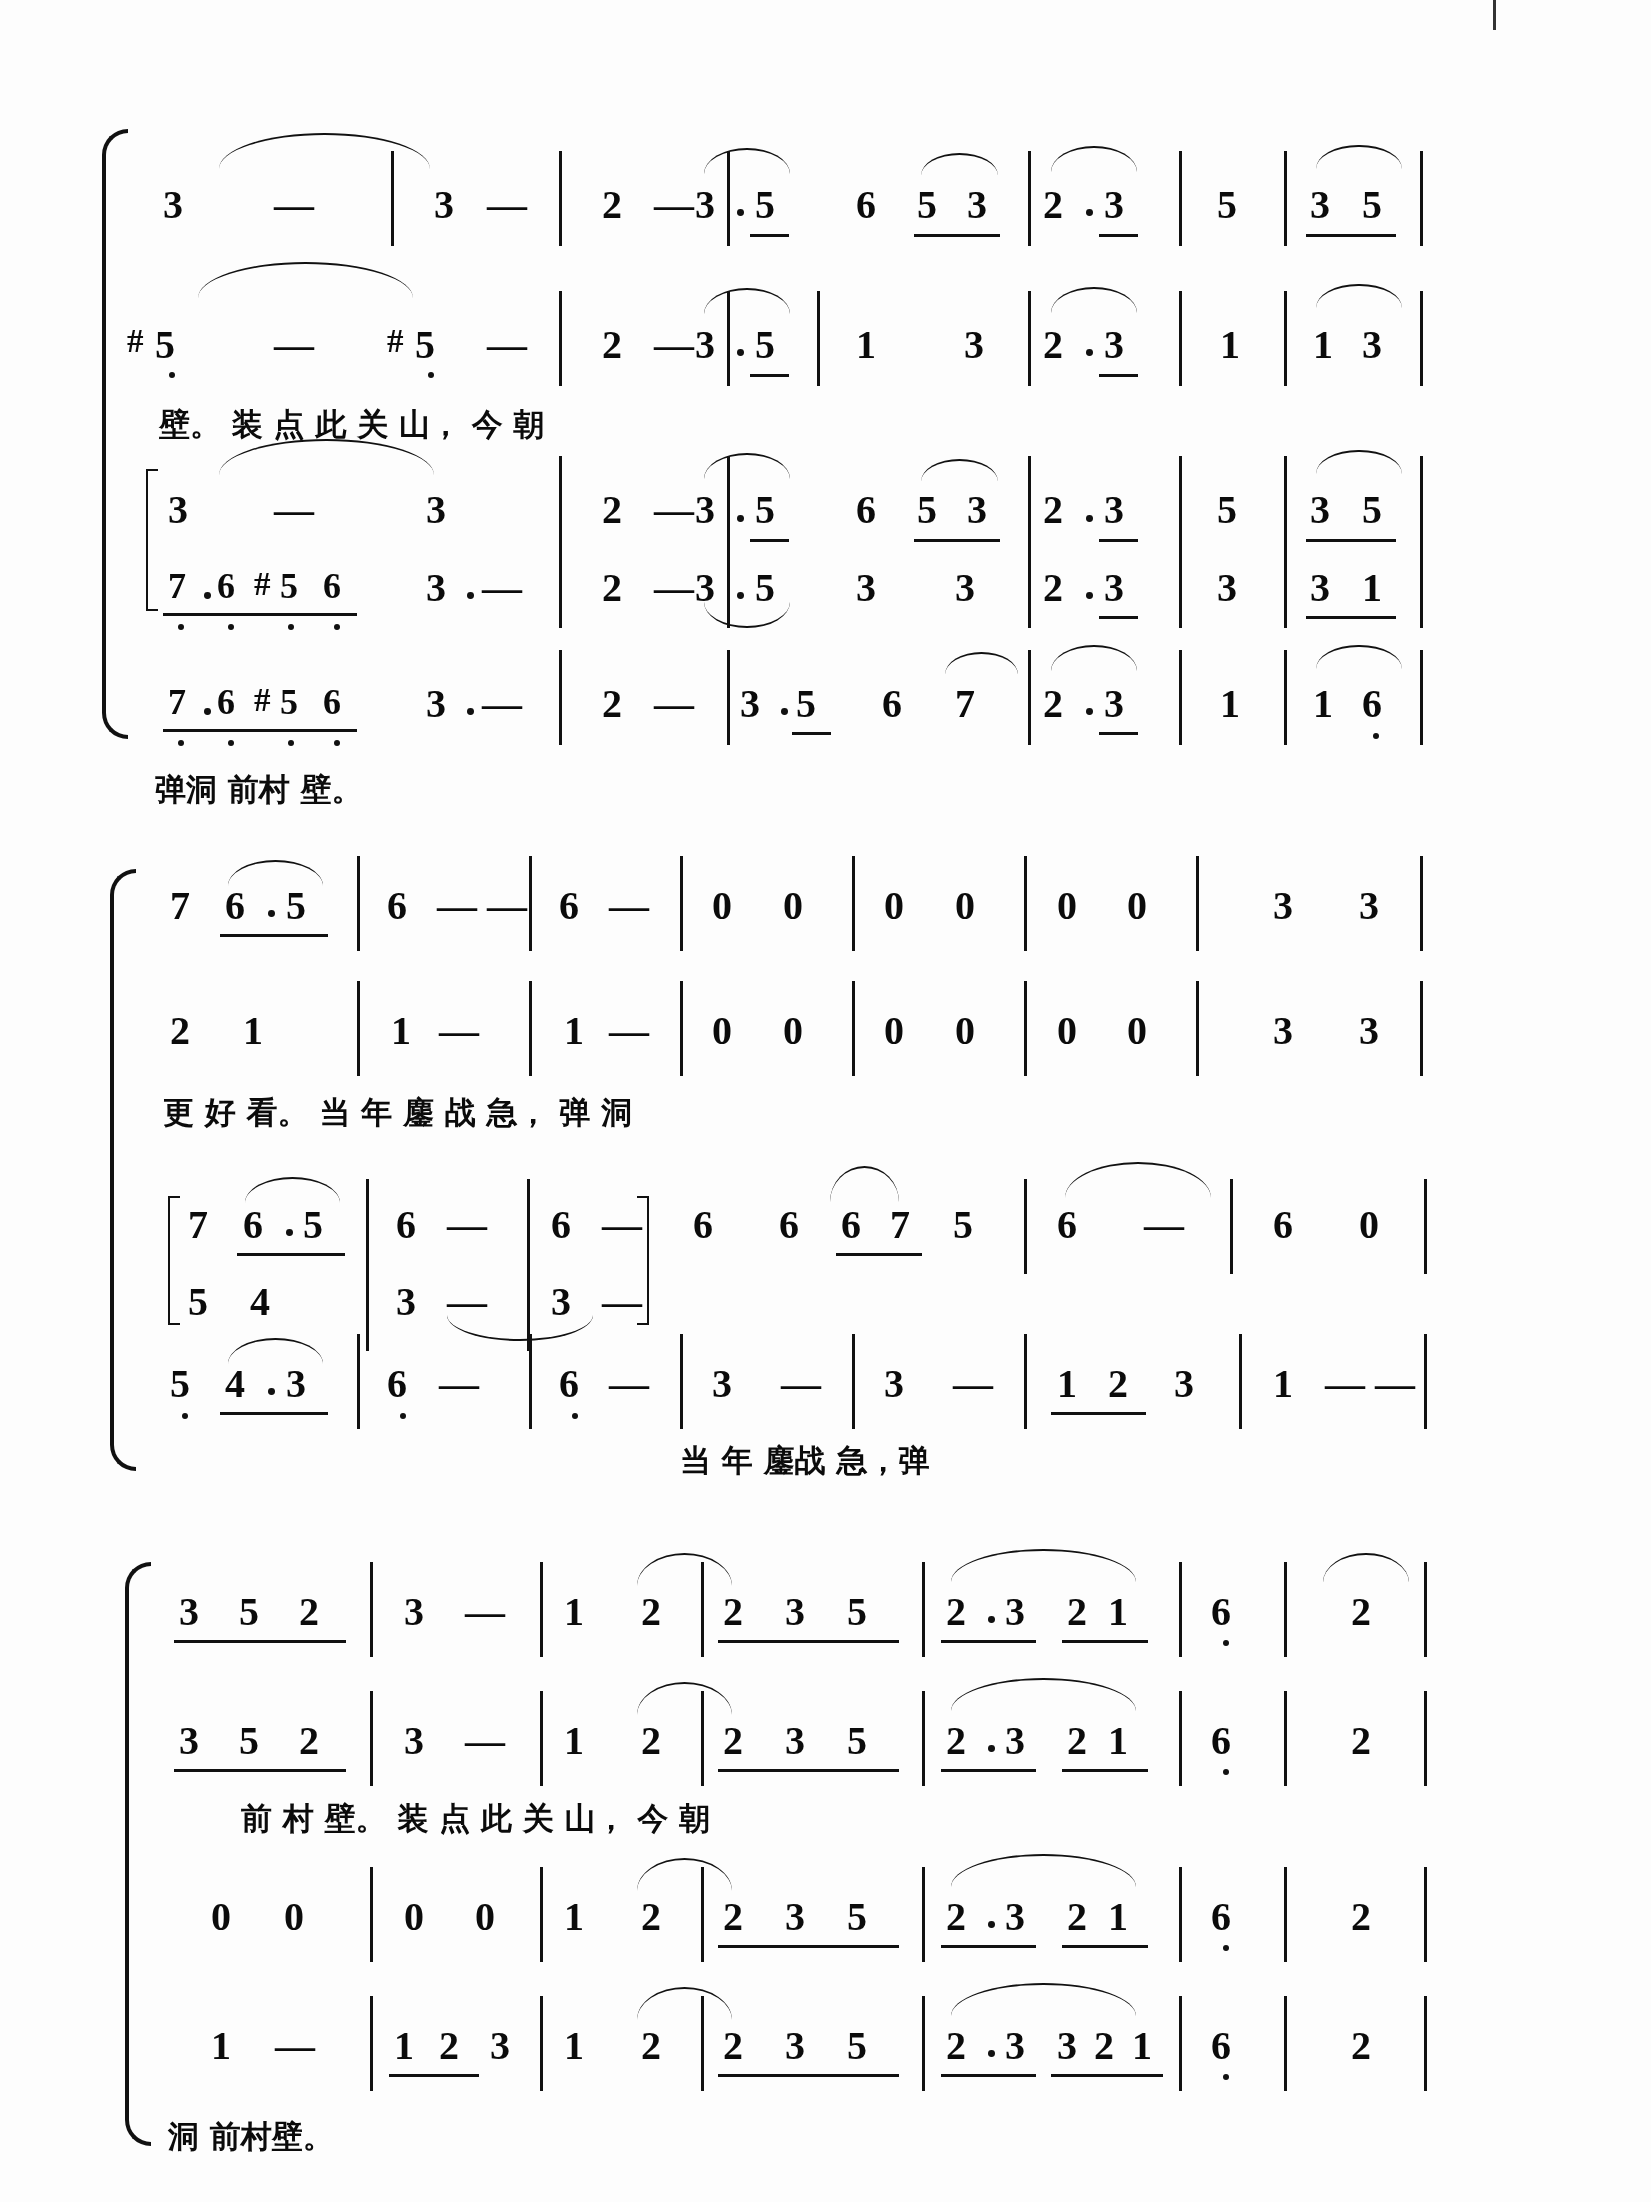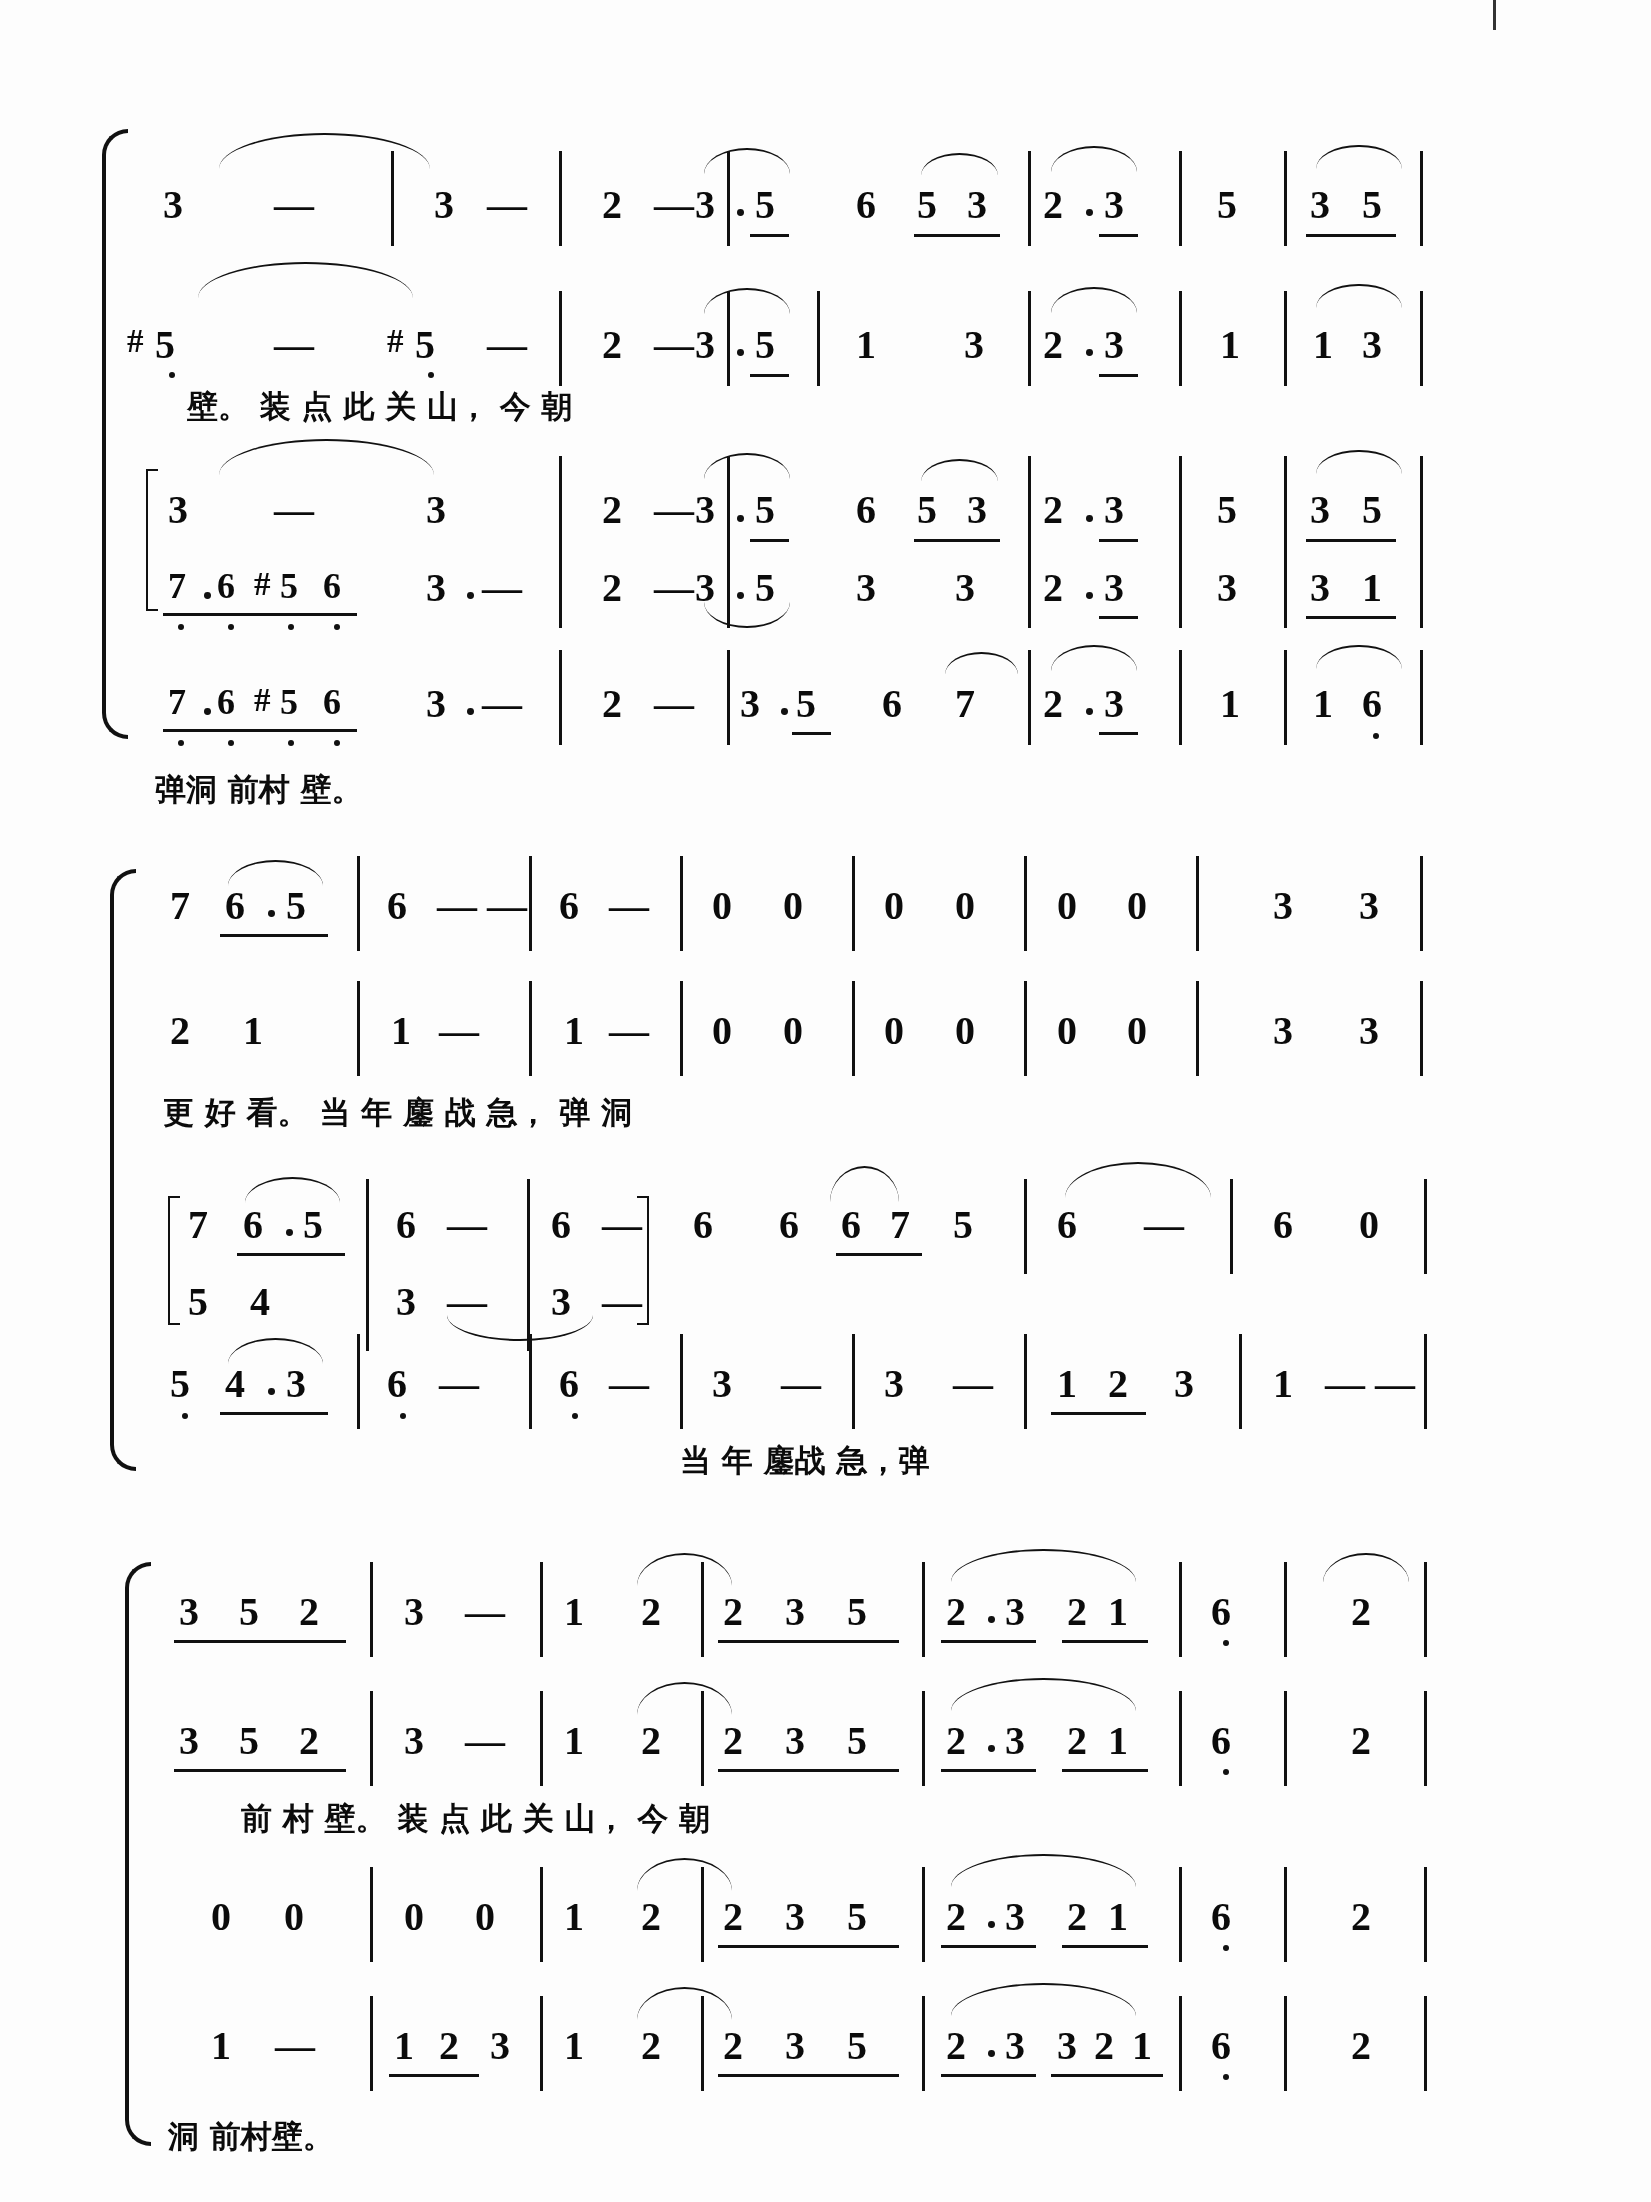--- a/index.html
+++ b/index.html
@@ -192,21 +192,21 @@
 
       <div class="bar" style="left:1179px; top:291px; height:95px;"></div>
       <div class="note" style="left:1220px; top:325px;">1</div>
       <div class="bar" style="left:1284px; top:291px; height:95px;"></div>
       <div class="slur" style="left:1316px; top:284px; width:86px; height:22.4px;"></div>
       <div class="note" style="left:1313px; top:325px;">1</div>
       <div class="note" style="left:1362px; top:325px;">3</div>
       <div class="bar" style="left:1420px; top:291px; height:95px;"></div>
     </div>
 
-    <div class="lyr" style="left:159px; top:391px;margin-left:28px;">壁。    装 点  此 关  山，  今 朝</div>
+    <div class="lyr" style="left:159px; top:409px;">壁。    装 点  此 关  山，  今 朝</div>
 
     <div>
       <div class="sbrace" style="left:146px; top:469px; height:138px;"></div>
       <div class="slur" style="left:219px; top:439px; width:215px; height:34px;"></div>
       <div class="note" style="left:168px; top:490px;">3</div>
       <div class="dash" style="left:274px; top:490px;">—</div>
       <div class="note" style="left:426px; top:490px;">3</div>
       <div class="bar" style="left:559px; top:456px; height:95px;"></div>
       <div class="note" style="left:602px; top:490px;">2</div>
       <div class="dash" style="left:654px; top:490px;">—</div>

